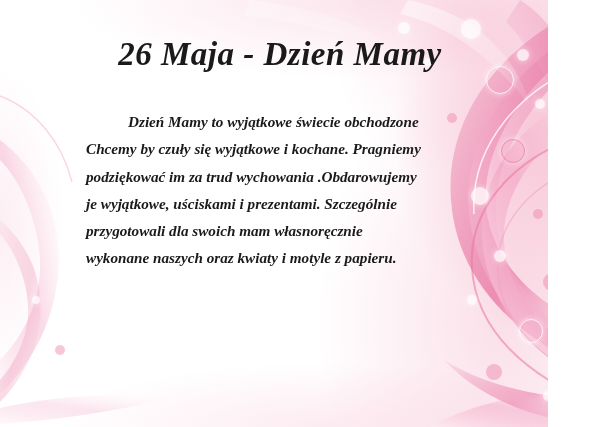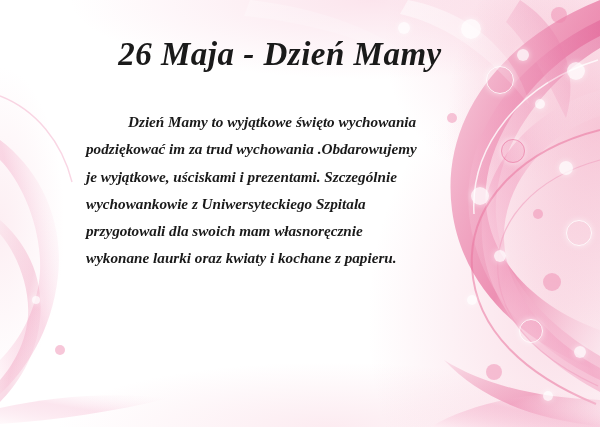--- a/index.html
+++ b/index.html
@@ -8,21 +8,21 @@
   }
   body {
     width: 600px;
     height: 427px;
     overflow: hidden;
     font-family: "Liberation Serif", serif;
     background: #ffffff;
   }
   .page {
     position: relative;
-    width: 600px;
+    width: 548px;
     height: 427px;
     background: #ffffff;
     overflow: hidden;
   }
 
   
   .bg-layer {
     position: absolute;
     inset: 0;
     pointer-events: none;
@@ -216,32 +216,32 @@
     <div class="dot" style="left:398px; top:22px; width:12px; height:12px;"></div>
     <div class="dot pink" style="left:55px; top:345px; width:10px; height:10px;"></div>
     <div class="dot" style="left:85px; top:377px; width:14px; height:14px;"></div>
     <div class="dot" style="left:32px; top:296px; width:8px; height:8px;"></div>
   </div>
 
   <div class="content">
     <div class="title">26 Maja - Dzień Mamy</div>
 
     <div class="body-text">
-      <p><span class="indent"></span><span class="line" style="display:inline">Dzień Mamy to wyjątkowe święto wychowania</span></p>
+      <p><span class="indent"></span><span class="line" style="display:inline">Dzień Mamy to wyjątkowe świecie obchodzone</span></p>
+      <p>
+          <span class="line">Chcemy by czuły się wyjątkowe i kochane. Pragniemy</span>
+        </p>
       <p>
           <span class="line">podziękować  im za trud wychowania .Obdarowujemy</span>
         </p>
       <p>
           <span class="line">je wyjątkowe, uściskami i prezentami. Szczególnie</span>
         </p>
       <p>
-          <span class="line">wychowankowie  z  Uniwersyteckiego Szpitala</span>
-        </p>
-      <p>
           <span class="line">przygotowali  dla swoich  mam własnoręcznie</span>
         </p>
       <p>
-          <span class="line">wykonane laurki oraz kwiaty i kochane z papieru.</span>
+          <span class="line">wykonane naszych oraz kwiaty i motyle z papieru.</span>
         </p>
     </div>
   </div>
 
 </div>
 
 </body></html>

